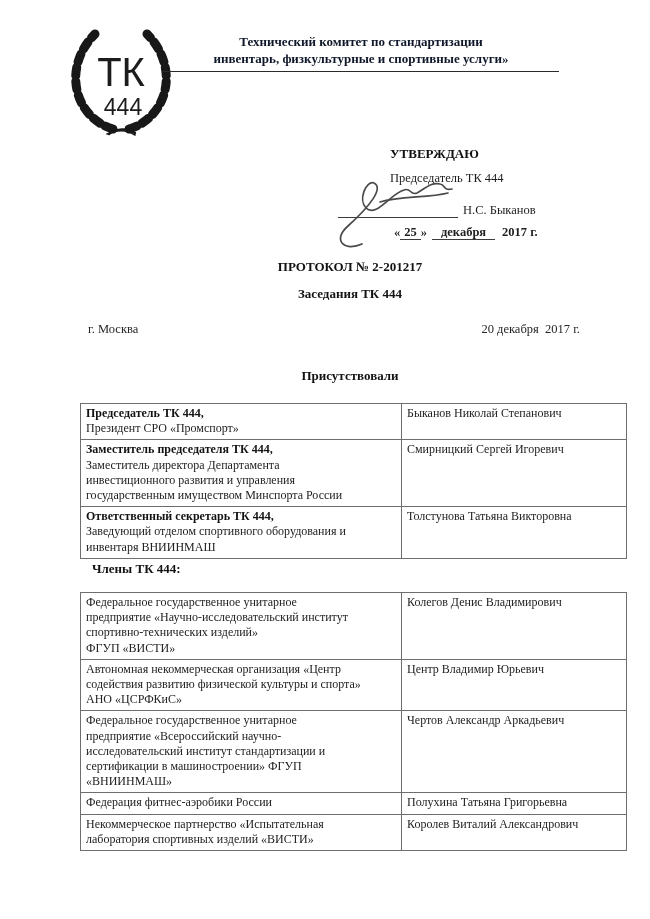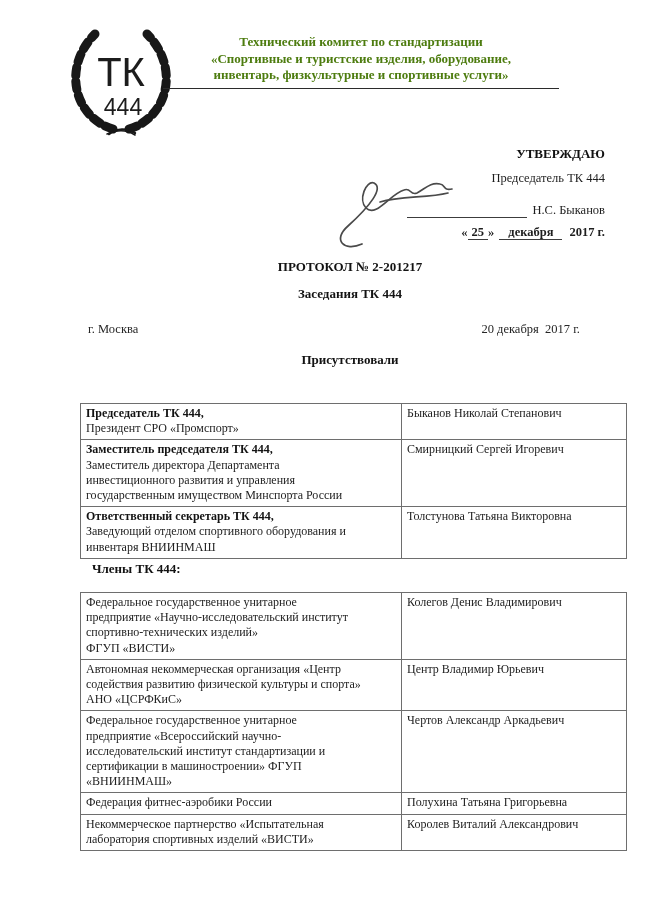--- a/index.html
+++ b/index.html
@@ -11,31 +11,31 @@
     color:#262626;
     overflow:hidden;
   }
   
   .logo{position:absolute;left:55px;top:22px;width:132px;height:122px;}
   .head-text{
     position:absolute;left:163px;top:34px;width:396px;
     text-align:center;
   }
   .org-title{
-    font-weight:bold;font-size:13px;line-height:16.5px;color:#4d7c0f;
+    font-weight:bold;font-size:13px;line-height:16.5px;color:#0f172a;
     border-bottom:1.8px solid #2b2b2b;padding-bottom:4px;
   }
   .contacts{
     margin-top:7px;
     font-family:"Liberation Sans", sans-serif;
     font-size:8.5px;line-height:11.5px;color:#2e2e2e;
   }
   .contact-row{display:flex;justify-content:center;gap:38px;}
   
-  .approval{position:absolute;left:390px;top:146px;width:215px;font-size:12.5px;color:#1e1e1e;text-align:right;}
+  .approval{position:absolute;left:390px;top:146px;width:215px;font-size:12.5px;color:#1e1e1e;}
   .approve-word{font-weight:bold;font-size:13px;color:#111;}
   .chairman{margin-top:9px;}
   .sig-row{position:relative;margin-top:16px;margin-left:-52px;height:17px;white-space:nowrap;}
   .sig-line{display:inline-block;width:120px;border-bottom:1px solid #3c3c3c;height:15px;vertical-align:bottom;}
   .sig-name{margin-left:5px;}
   .sig-scribble{position:absolute;left:-14px;top:-34px;pointer-events:none;}
   .date-row{margin-top:6px;margin-left:4px;white-space:nowrap;font-weight:bold;}
   .u{border-bottom:1px solid #3c3c3c;}
   .u-day{padding:0 4px;}
   .u-month{padding:0 9px;margin-left:5px;}
@@ -44,21 +44,21 @@
   .content-center{position:absolute;left:88px;width:524px;text-align:center;}
   .protocol-block{top:259px;}
   .protocol-num{font-weight:bold;font-size:13px;color:#131313;}
   .session{font-weight:bold;font-size:13px;color:#131313;margin-top:11px;}
   .place-row{
     position:absolute;left:88px;top:322px;width:524px;
     display:flex;justify-content:space-between;font-size:12.5px;
   }
   .place-row .date{margin-right:32px;}
   .keep-ws{white-space:pre;}
-  .attendees{top:352px;font-weight:bold;font-size:13px;color:#131313;}
+  .attendees{top:368px;font-weight:bold;font-size:13px;color:#131313;}
   .members-heading{
     position:absolute;left:92px;top:561px;
     font-weight:bold;font-size:13px;color:#131313;
   }
   
   .doc-table{
     position:absolute;left:80px;width:524px;
     border-collapse:collapse;table-layout:fixed;
     font-size:12px;line-height:15.2px;color:#222;
   }
@@ -91,21 +91,20 @@
         <path d="M 80 113 C 70 107, 62 108, 52 112" stroke-width="1.6"></path>
       </g>
       <text x="66" y="64" text-anchor="middle" font-family="Liberation Sans, sans-serif" font-size="40" fill="#1c1c1c">ТК</text>
       <text x="68" y="93" text-anchor="middle" font-family="Liberation Sans, sans-serif" font-size="23" fill="#1c1c1c">444</text>
     </svg>
   </div>
 
   <div class="head-text">
     <div class="org-title">
       <div>Технический комитет по стандартизации</div>
-      <div>«Спортивные и туристские изделия, оборудование,</div>
       <div>инвентарь, физкультурные и спортивные услуги»</div>
     </div>
   </div>
 
   <div class="approval">
     <div class="approve-word">УТВЕРЖДАЮ</div>
     <div class="chairman">Председатель ТК 444</div>
     <div class="sig-row">
       <svg class="sig-scribble" width="160" height="84" viewBox="0 0 160 84">
         <g fill="none" stroke="#4a4a4a" stroke-width="1.7" stroke-linecap="round">

